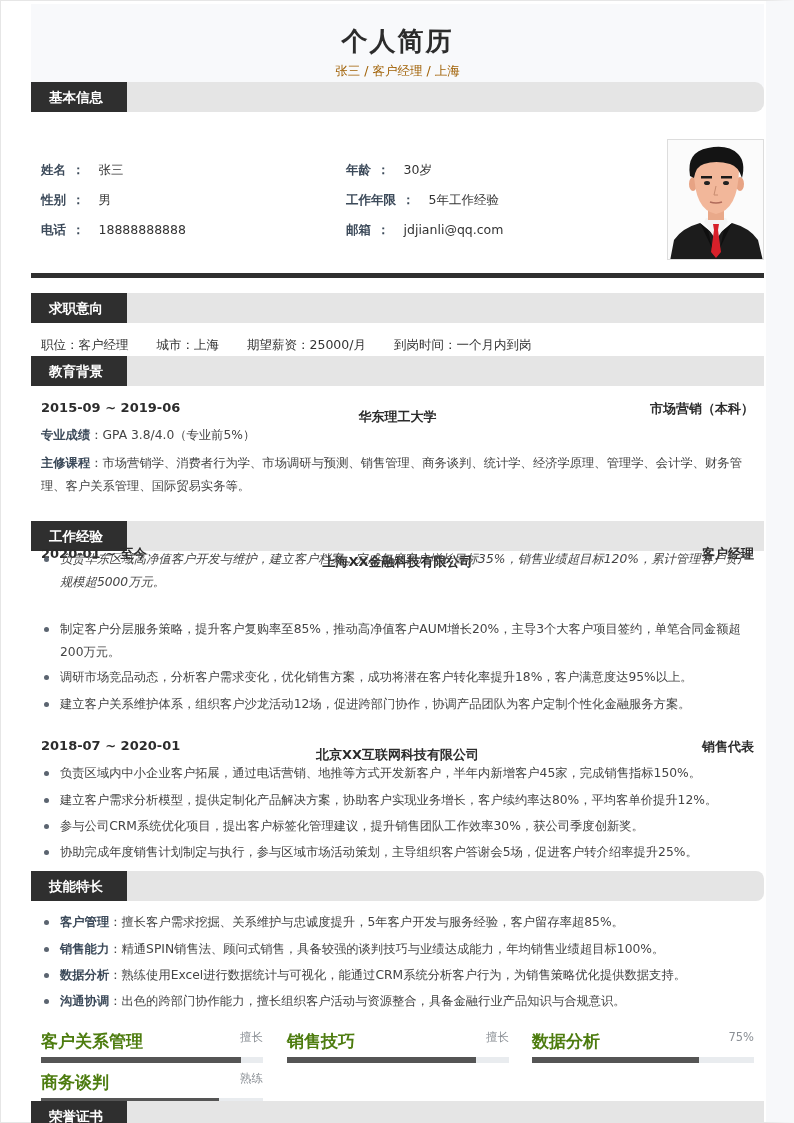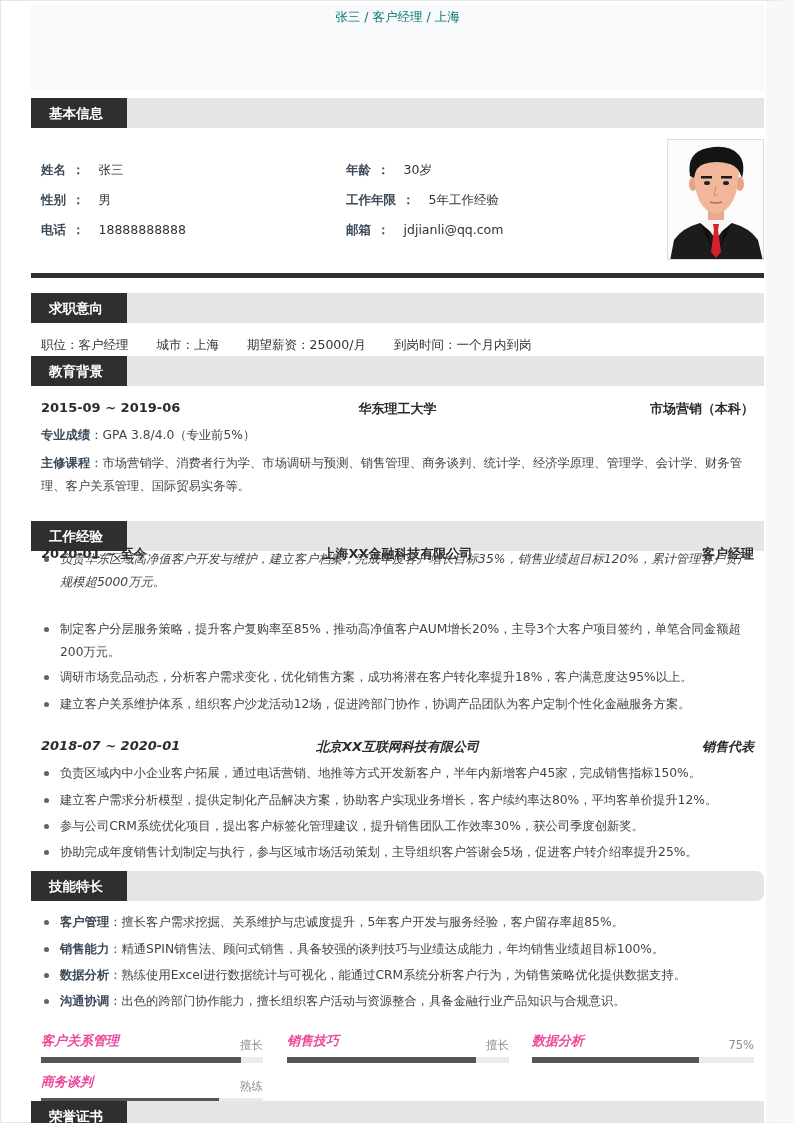--- a/index.html
+++ b/index.html
@@ -1,63 +1,64 @@
 <!DOCTYPE html>
 <html><head>
 <meta charset="utf-8">
 <style>
   * { box-sizing: border-box; margin: 0; padding: 0; }
   html, body { width: 794px; height: 1123px; overflow: hidden; background: #ffffff; }
   body { font-family: "DejaVu Sans", "Liberation Sans", sans-serif; color: #333; position: relative; }
   .page-frame { position: absolute; left: 0; top: 0; width: 794px; height: 1123px; border: 1px solid #e6e6e6; border-right: 28px solid #f7f8fa; }
   .header { position: absolute; left: 31px; top: 4px; width: 733px; height: 86px; background: #f8f9fb; text-align: center; }
   .header h1 { font-size: 26px; font-weight: bold; color: #2c2c2c; margin-top: 20px; letter-spacing: 2px; line-height: 34px; }
-  .header .sub { font-size: 12.5px; color: #0f766e; margin-top: 5px; }
+  .header .sub { font-size: 12.5px; color: #a16207; margin-top: 5px; }
 
   .sec-title { position: absolute; left: 31px; width: 733px; height: 30px; background: #e5e5e5; }
   .sec-title .tab { display: inline-block; background: #2f2f2f; color: #fff; font-weight: bold; font-size: 13.5px; height: 30px; line-height: 30px; padding: 0 0 0 18px; width: 96px; }
 
   .info-row { position: absolute; font-size: 12.5px; line-height: 18px; }
   .lbl { font-weight: bold; color: #3c4a5a; font-family: Liberation Mono, monospace; }
   .val { color: #333; }
 
   .photo { position: absolute; left: 667px; top: 139px; width: 97px; height: 121px; border: 1px solid #ddd; background: #fff; overflow: hidden; }
 
   .thick-line { position: absolute; left: 31px; top: 273px; width: 733px; height: 5px; background: #2f2f2f; }
 
   .intent { position: absolute; left: 41px; top: 337px; font-size: 12.5px; color: #333; }
   .intent span { margin-right: 28px; margin-top: 12px; }
 
   .row3 { position: absolute; left: 41px; width: 713px; font-size: 13px; font-weight: bold; color: #2c2c2c; }
-  .row3 .c { position: absolute; left: 0; right: 0; text-align: center; }
+  .row3 .c { position: absolute; left: 0; right: 0; text-align: center; margin-top: 8px; }
   .row3 .r { position: absolute; right: 0; }
 
   .para { position: absolute; left: 41px; width: 715px; font-size: 12.3px; line-height: 22.5px; color: #444; }
   .para b { color: #3c4a5a; }
 
   .bul { position: absolute; left: 41px; width: 715px; font-size: 12.3px; line-height: 22.5px; color: #444; padding-left: 19px; }
   .bul::before { content: ""; position: absolute; left: 3px; top: 9px; width: 5px; height: 5px; border-radius: 50%; background: #5b6470; }
   .bul b { color: #3c4a5a; }
 
   .skill { position: absolute; width: 222px; }
-  .skill .nm { font-size: 13px; font-weight: bold; color: #ec4899; font-style: italic; }
-  .skill .lv { position: absolute; right: 0; top: 8px; font-size: 11.5px; color: #8a8f95; }
+  .skill .nm { font-size: 17px; font-weight: bold; color: #4d7c0f; }
+  .skill .lv { position: absolute; right: 0; top: 0; font-size: 11.5px; color: #8a8f95; }
   .skill .track { position: absolute; left: 0; top: 27px; width: 222px; height: 6px; background: #e9ecef; }
   .skill .fill { height: 6px; background: #555; }
 </style>
 </head>
 <body>
 
 <div class="page-frame"></div>
 
 <div class="header">
+  <h1>个人简历</h1>
   <div class="sub">张三 / 客户经理 / 上海</div>
 </div>
 
-<div class="sec-title" style="top:98px;">
+<div class="sec-title" style="top:82px;border-radius:9px;">
   <span class="tab">基本信息</span>
 </div>
 
 <div class="info-row" style="left:41px; top:161px;">
   <span class="lbl">姓名</span><span class="lbl" style="margin:0 14px 0 6px;">：</span><span class="val">张三</span>
 </div>
 <div class="info-row" style="left:41px; top:191px;">
   <span class="lbl">性别</span><span class="lbl" style="margin:0 14px 0 6px;">：</span><span class="val">男</span>
 </div>
 <div class="info-row" style="left:41px; top:221px;">
@@ -137,21 +138,21 @@
 <div class="row3" style="top:545px;">
   <span>2020-01 ~ 至今</span>
   <span class="c">上海XX金融科技有限公司</span>
   <span class="r">客户经理</span>
 </div>
 <div class="bul" style="top:548px;font-style:italic;">负责华东区域高净值客户开发与维护，建立客户档案，完成年度客户增长目标35%，销售业绩超目标120%，累计管理客户资产规模超5000万元。</div>
 <div class="bul" style="top:618px;">制定客户分层服务策略，提升客户复购率至85%，推动高净值客户AUM增长20%，主导3个大客户项目签约，单笔合同金额超200万元。</div>
 <div class="bul" style="top:666px;">调研市场竞品动态，分析客户需求变化，优化销售方案，成功将潜在客户转化率提升18%，客户满意度达95%以上。</div>
 <div class="bul" style="top:693px;">建立客户关系维护体系，组织客户沙龙活动12场，促进跨部门协作，协调产品团队为客户定制个性化金融服务方案。</div>
 
-<div class="row3" style="top:738px;font-style:italic;">
+<div class="row3" style="top:738px;">
   <span>2018-07 ~ 2020-01</span>
   <span class="c">北京XX互联网科技有限公司</span>
   <span class="r">销售代表</span>
 </div>
 <div class="bul" style="top:762px;">负责区域内中小企业客户拓展，通过电话营销、地推等方式开发新客户，半年内新增客户45家，完成销售指标150%。</div>
 <div class="bul" style="top:789px;">建立客户需求分析模型，提供定制化产品解决方案，协助客户实现业务增长，客户续约率达80%，平均客单价提升12%。</div>
 <div class="bul" style="top:815px;">参与公司CRM系统优化项目，提出客户标签化管理建议，提升销售团队工作效率30%，获公司季度创新奖。</div>
 <div class="bul" style="top:841px;">协助完成年度销售计划制定与执行，参与区域市场活动策划，主导组织客户答谢会5场，促进客户转介绍率提升25%。</div>
 
 <div class="sec-title" style="top:871px;border-radius:8px;">

